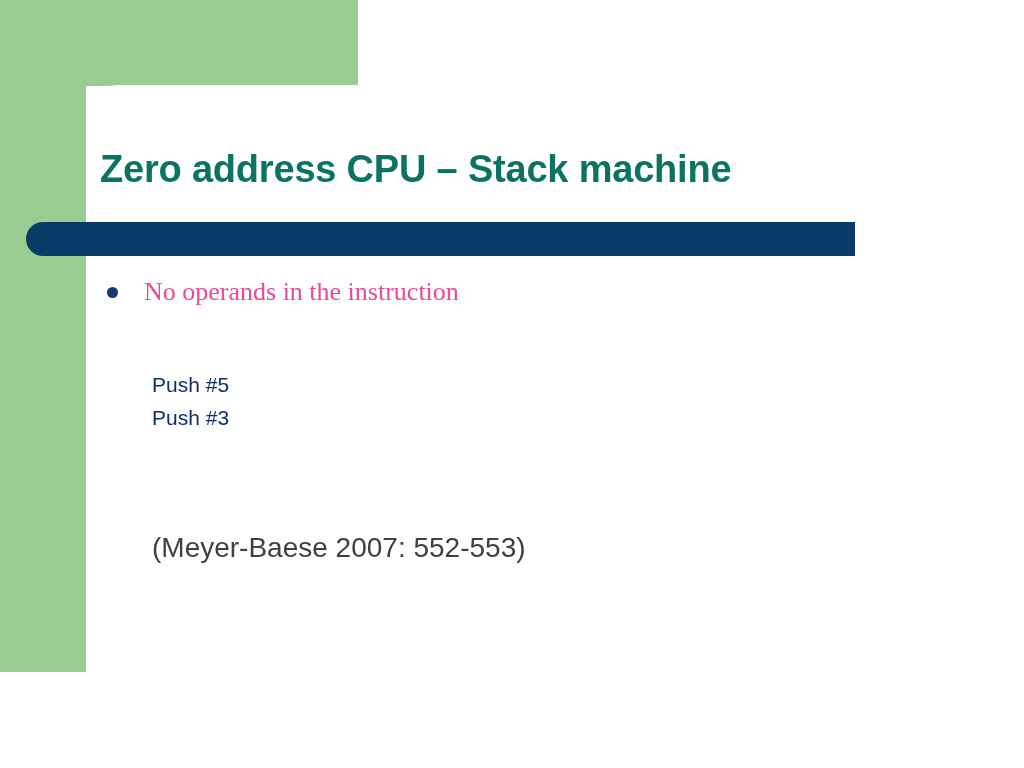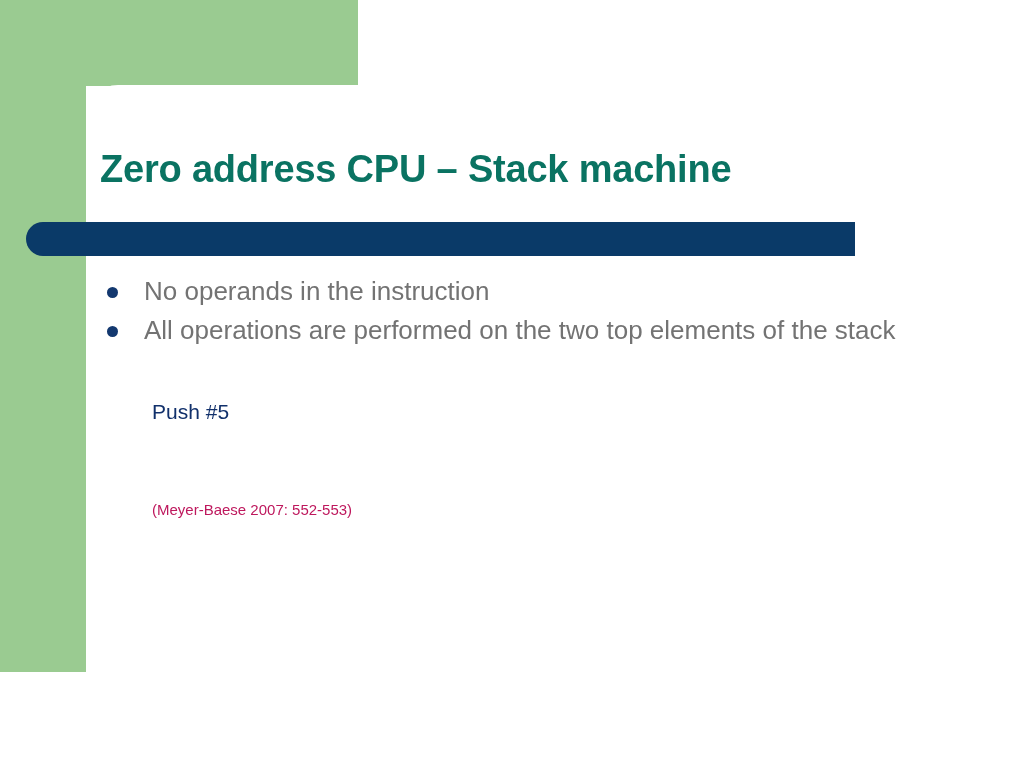--- a/index.html
+++ b/index.html
@@ -74,55 +74,56 @@
   .body-area {
     position: absolute;
     left: 100px;
     top: 272px;
     width: 800px;
   }
   .bullet-row {
     position: relative;
     display: block;
     padding-left: 44px;
-    color: #737373;
+    color: #ec4899;
     font-size: 26px;
     line-height: 39px;
     margin-bottom: 0;
+    font-family: Liberation Serif, serif;
   }
   .bullet-row .dot {
     position: absolute;
     left: 7px;
     top: 15px;
     width: 11px;
     height: 11px;
     border-radius: 50%;
     background: #13386f;
   }
   .bullet-row .btext {
     display: block;
     max-width: 790px;
   }
 
   .code-block {
     padding-left: 52px;
-    margin-top: 6px;
+    margin-top: 18px;
   }
   .code-line {
     color: #11306b;
     font-size: 21px;
     line-height: 33px;
     white-space: pre;
   }
 
   .citation {
     padding-left: 52px;
-    margin-top: 68px;
-    color: #be185d;
-    font-size: 15px;
+    margin-top: 100px;
+    color: #404040;
+    font-size: 28px;
     line-height: 28px;
     white-space: pre;
   }
 
   .spacer-line {
     height: 39px;
   }
 </style>
 </head>
 <body>
@@ -136,28 +137,25 @@
 
   <div class="slide-title">Zero address CPU – Stack machine</div>
 
   <div class="body-area">
 
     <div class="bullet-row">
       <span class="dot"></span>
       <span class="btext">No operands in the instruction</span>
     </div>
 
-    <div class="bullet-row">
-      <span class="dot"></span>
-      <span class="btext">All operations are performed on the two top elements of the stack</span>
-    </div>
 
     <div class="spacer-line"></div>
 
 
     <div class="code-block">
       <div class="code-line">Push #5</div>
+      <div class="code-line">Push #3</div>
     </div>
 
     <div class="citation">(Meyer-Baese 2007: 552-553)</div>
 
   </div>
 </div>
 
 </body></html>

